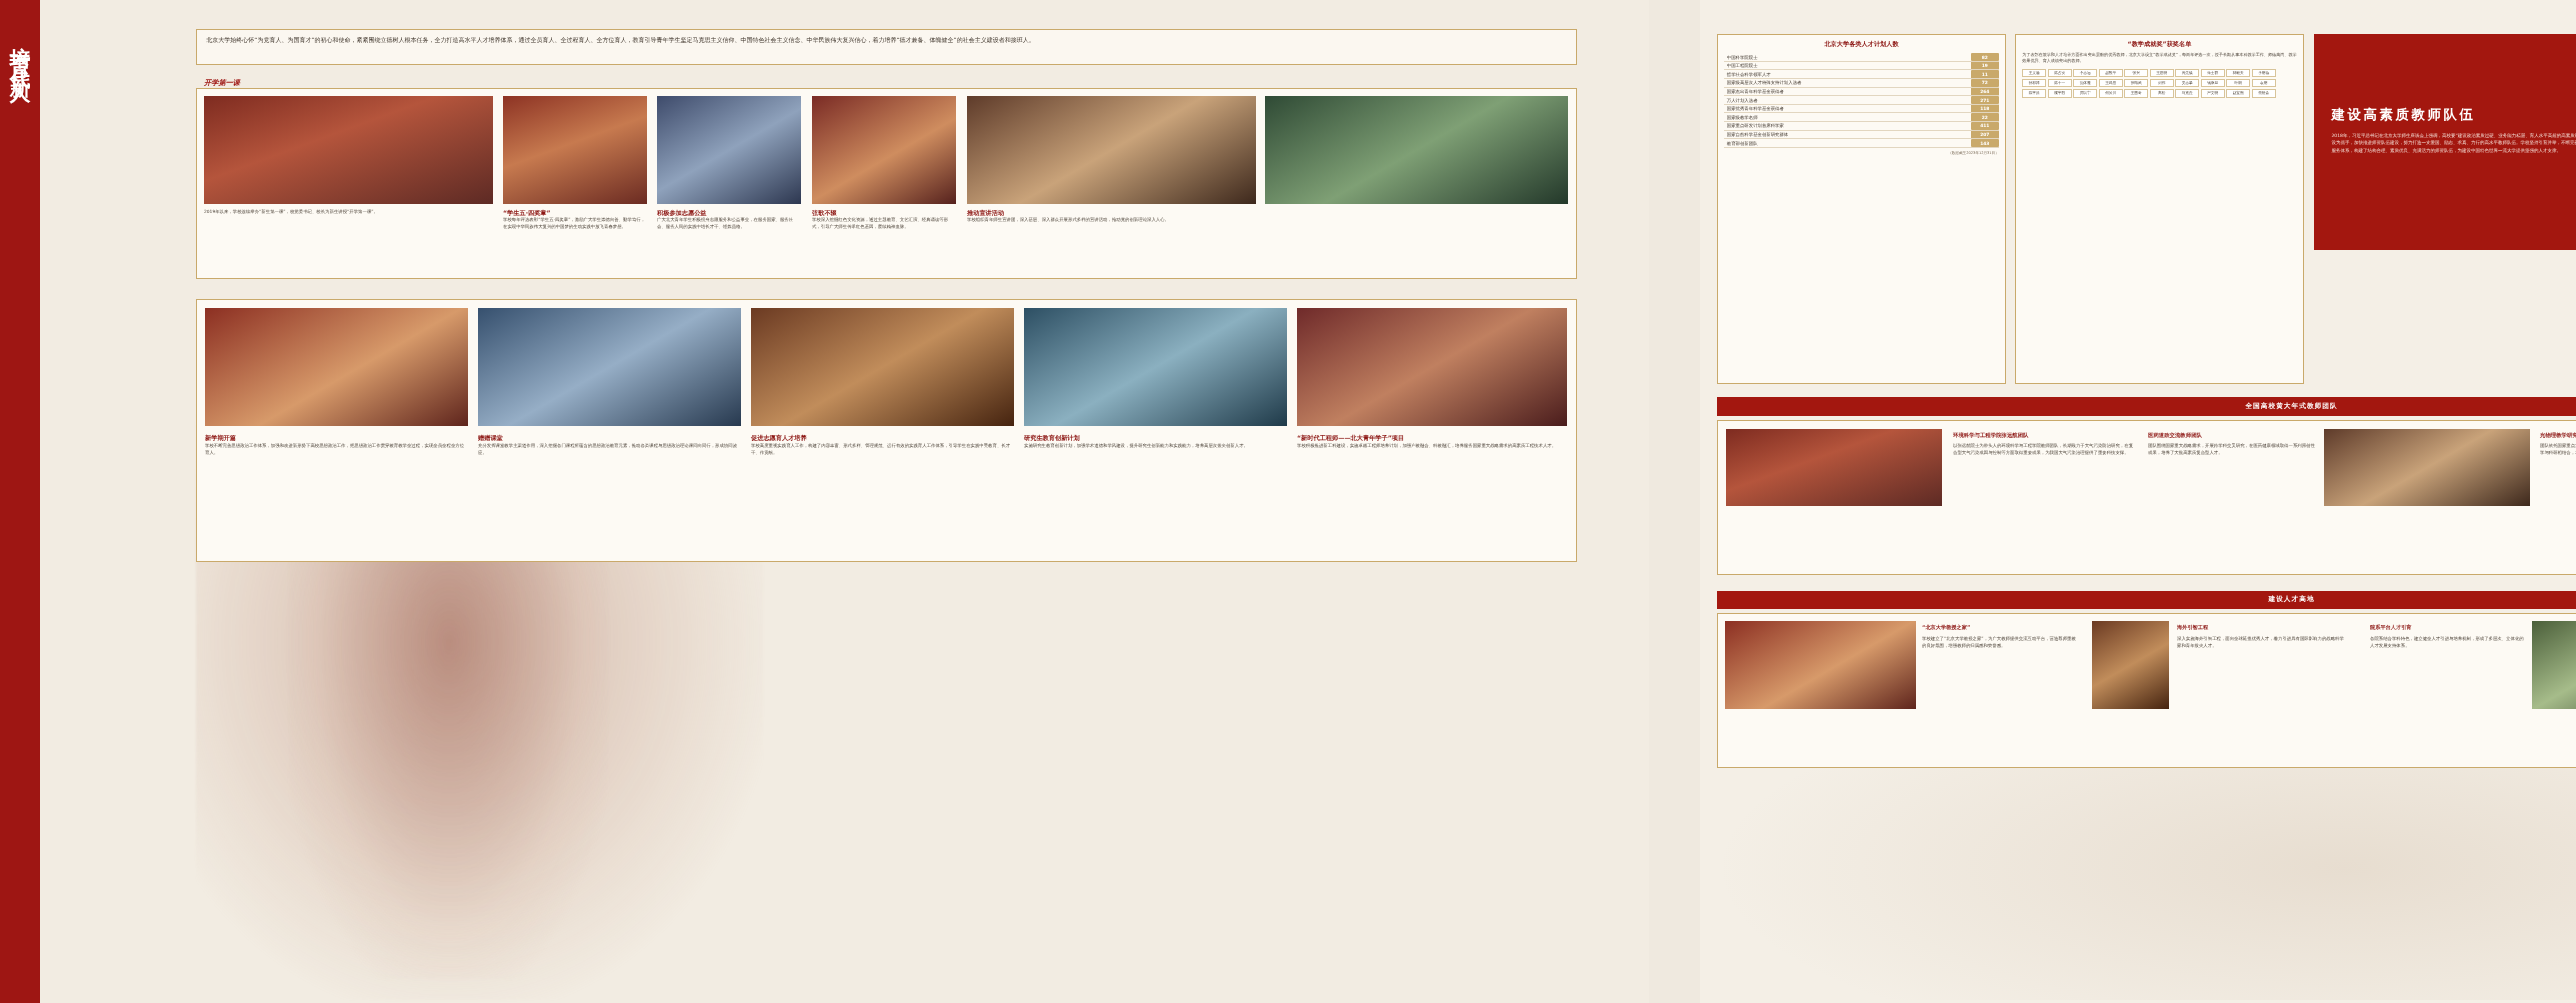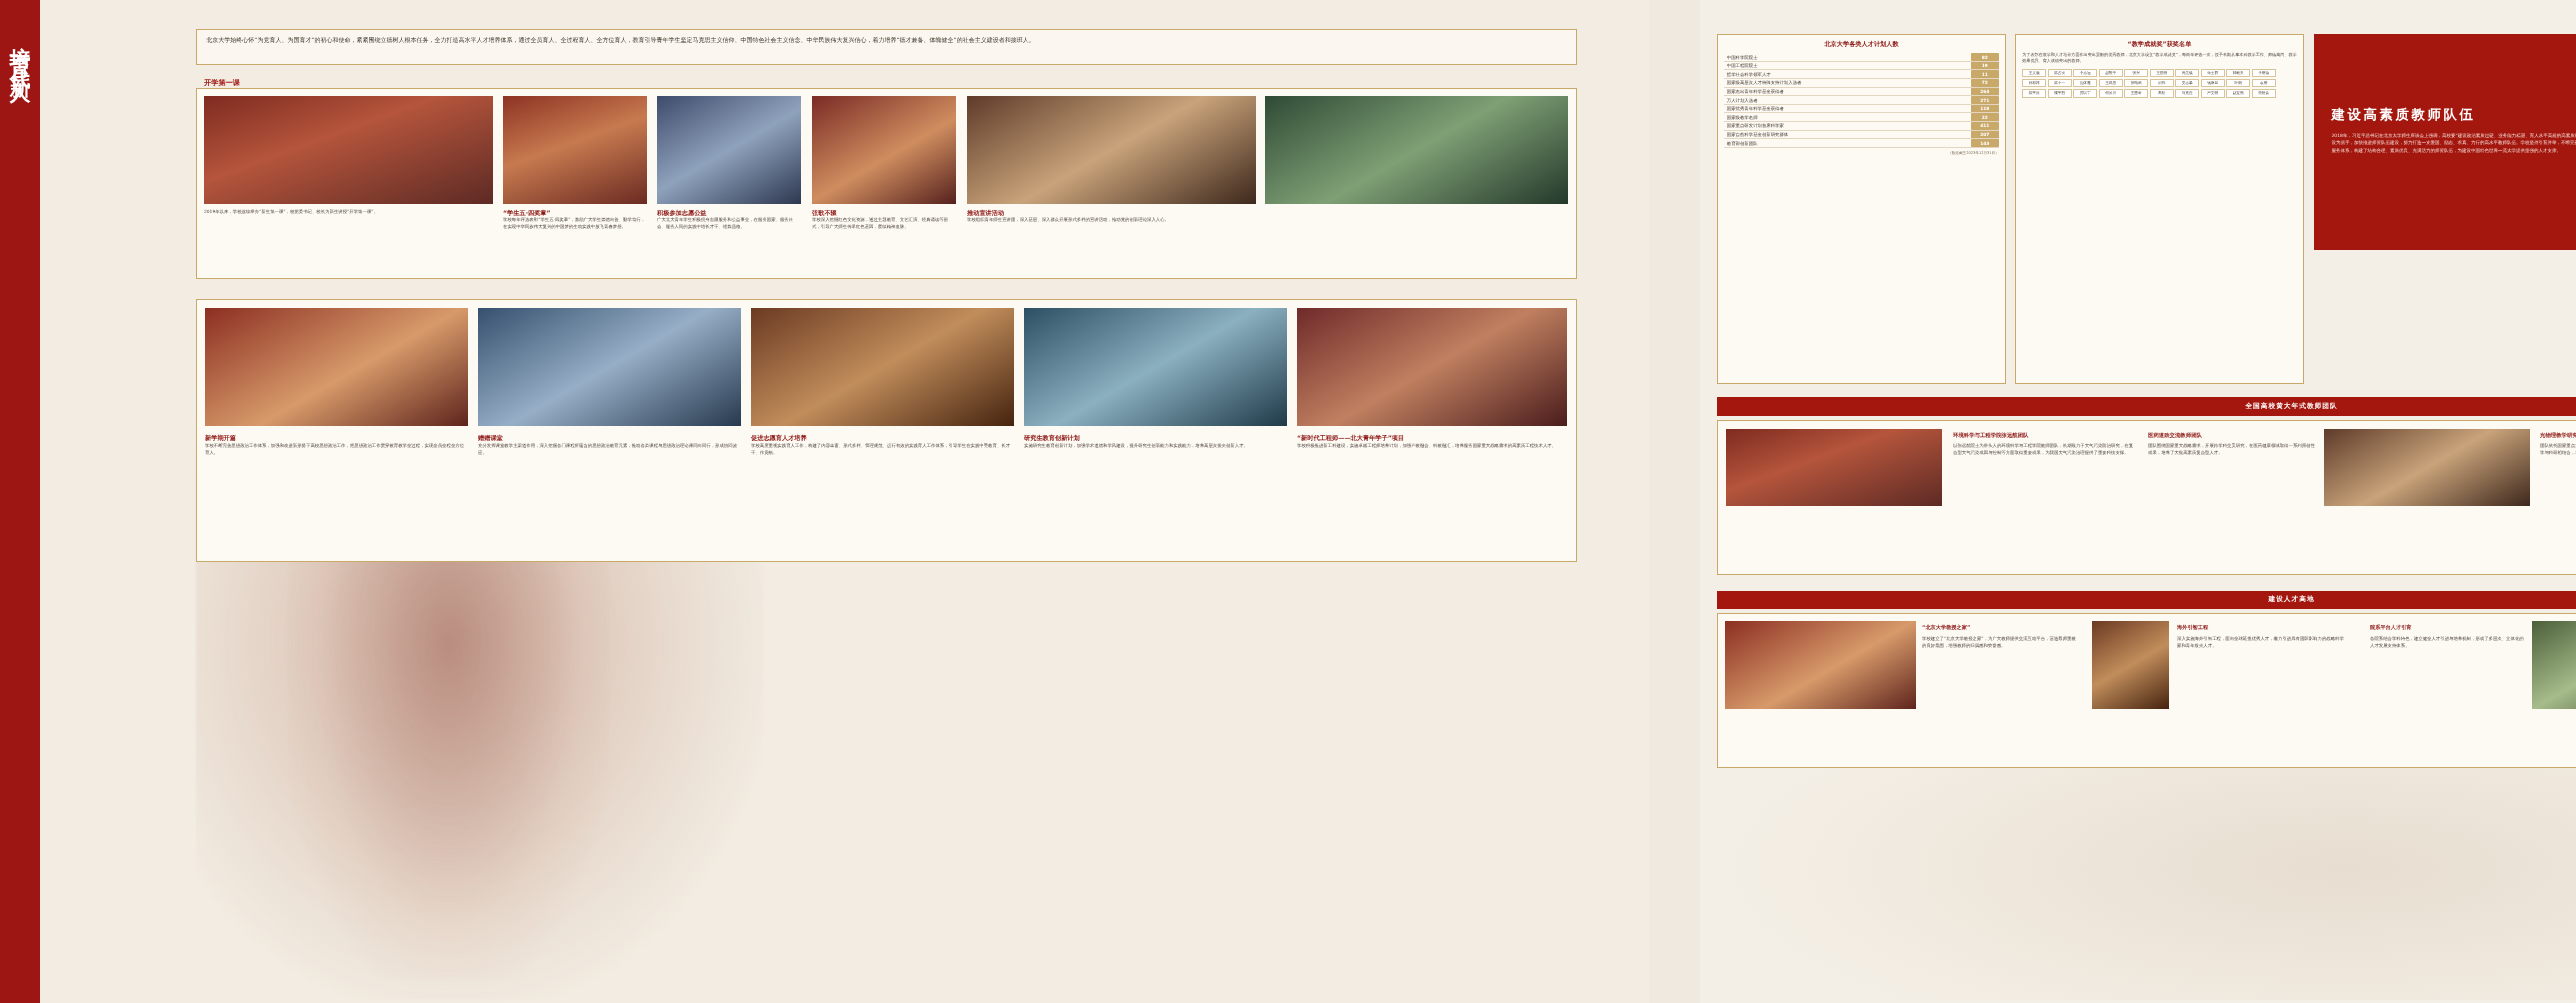--- a/index.html
+++ b/index.html
@@ -79,21 +79,21 @@
   <div class="statue"></div>
   <div class="statue2"></div>
   <div class="watermarkB"></div>
 
   <div class="spine">
     <div class="vtxt">培育一代新人</div>
   </div>
 
   <div class="aIntro txt">北京大学始终心怀“为党育人、为国育才”的初心和使命，紧紧围绕立德树人根本任务，全力打造高水平人才培养体系，通过全员育人、全过程育人、全方位育人，教育引导青年学生坚定马克思主义信仰、中国特色社会主义信念、中华民族伟大复兴信心，着力培养“德才兼备、体魄健全”的社会主义建设者和接班人。</div>
 
-  <div class="aBlockTitle" style="left:204px;top:78px;">开学第一课</div>
+  <div class="aBlockTitle" style="left:204px;top:78px;font-style:italic;">开学第一课</div>
 
   <div class="aFrame" style="left:196px;top:88px;width:1381px;height:191px;"></div>
 
   <div class="card" style="left:204px;top:96px;width:289px;height:108px;">
     <div class="ph p1"></div>
   </div>
   <div class="body" style="position:absolute;left:204px;top:207px;width:289px;">2019年以来，学校连续举办“新生第一课”，校党委书记、校长为新生讲授“开学第一课”。</div>
 
   <div class="card" style="left:503px;top:96px;width:144px;height:108px;">
     <div class="ph p2"></div>

